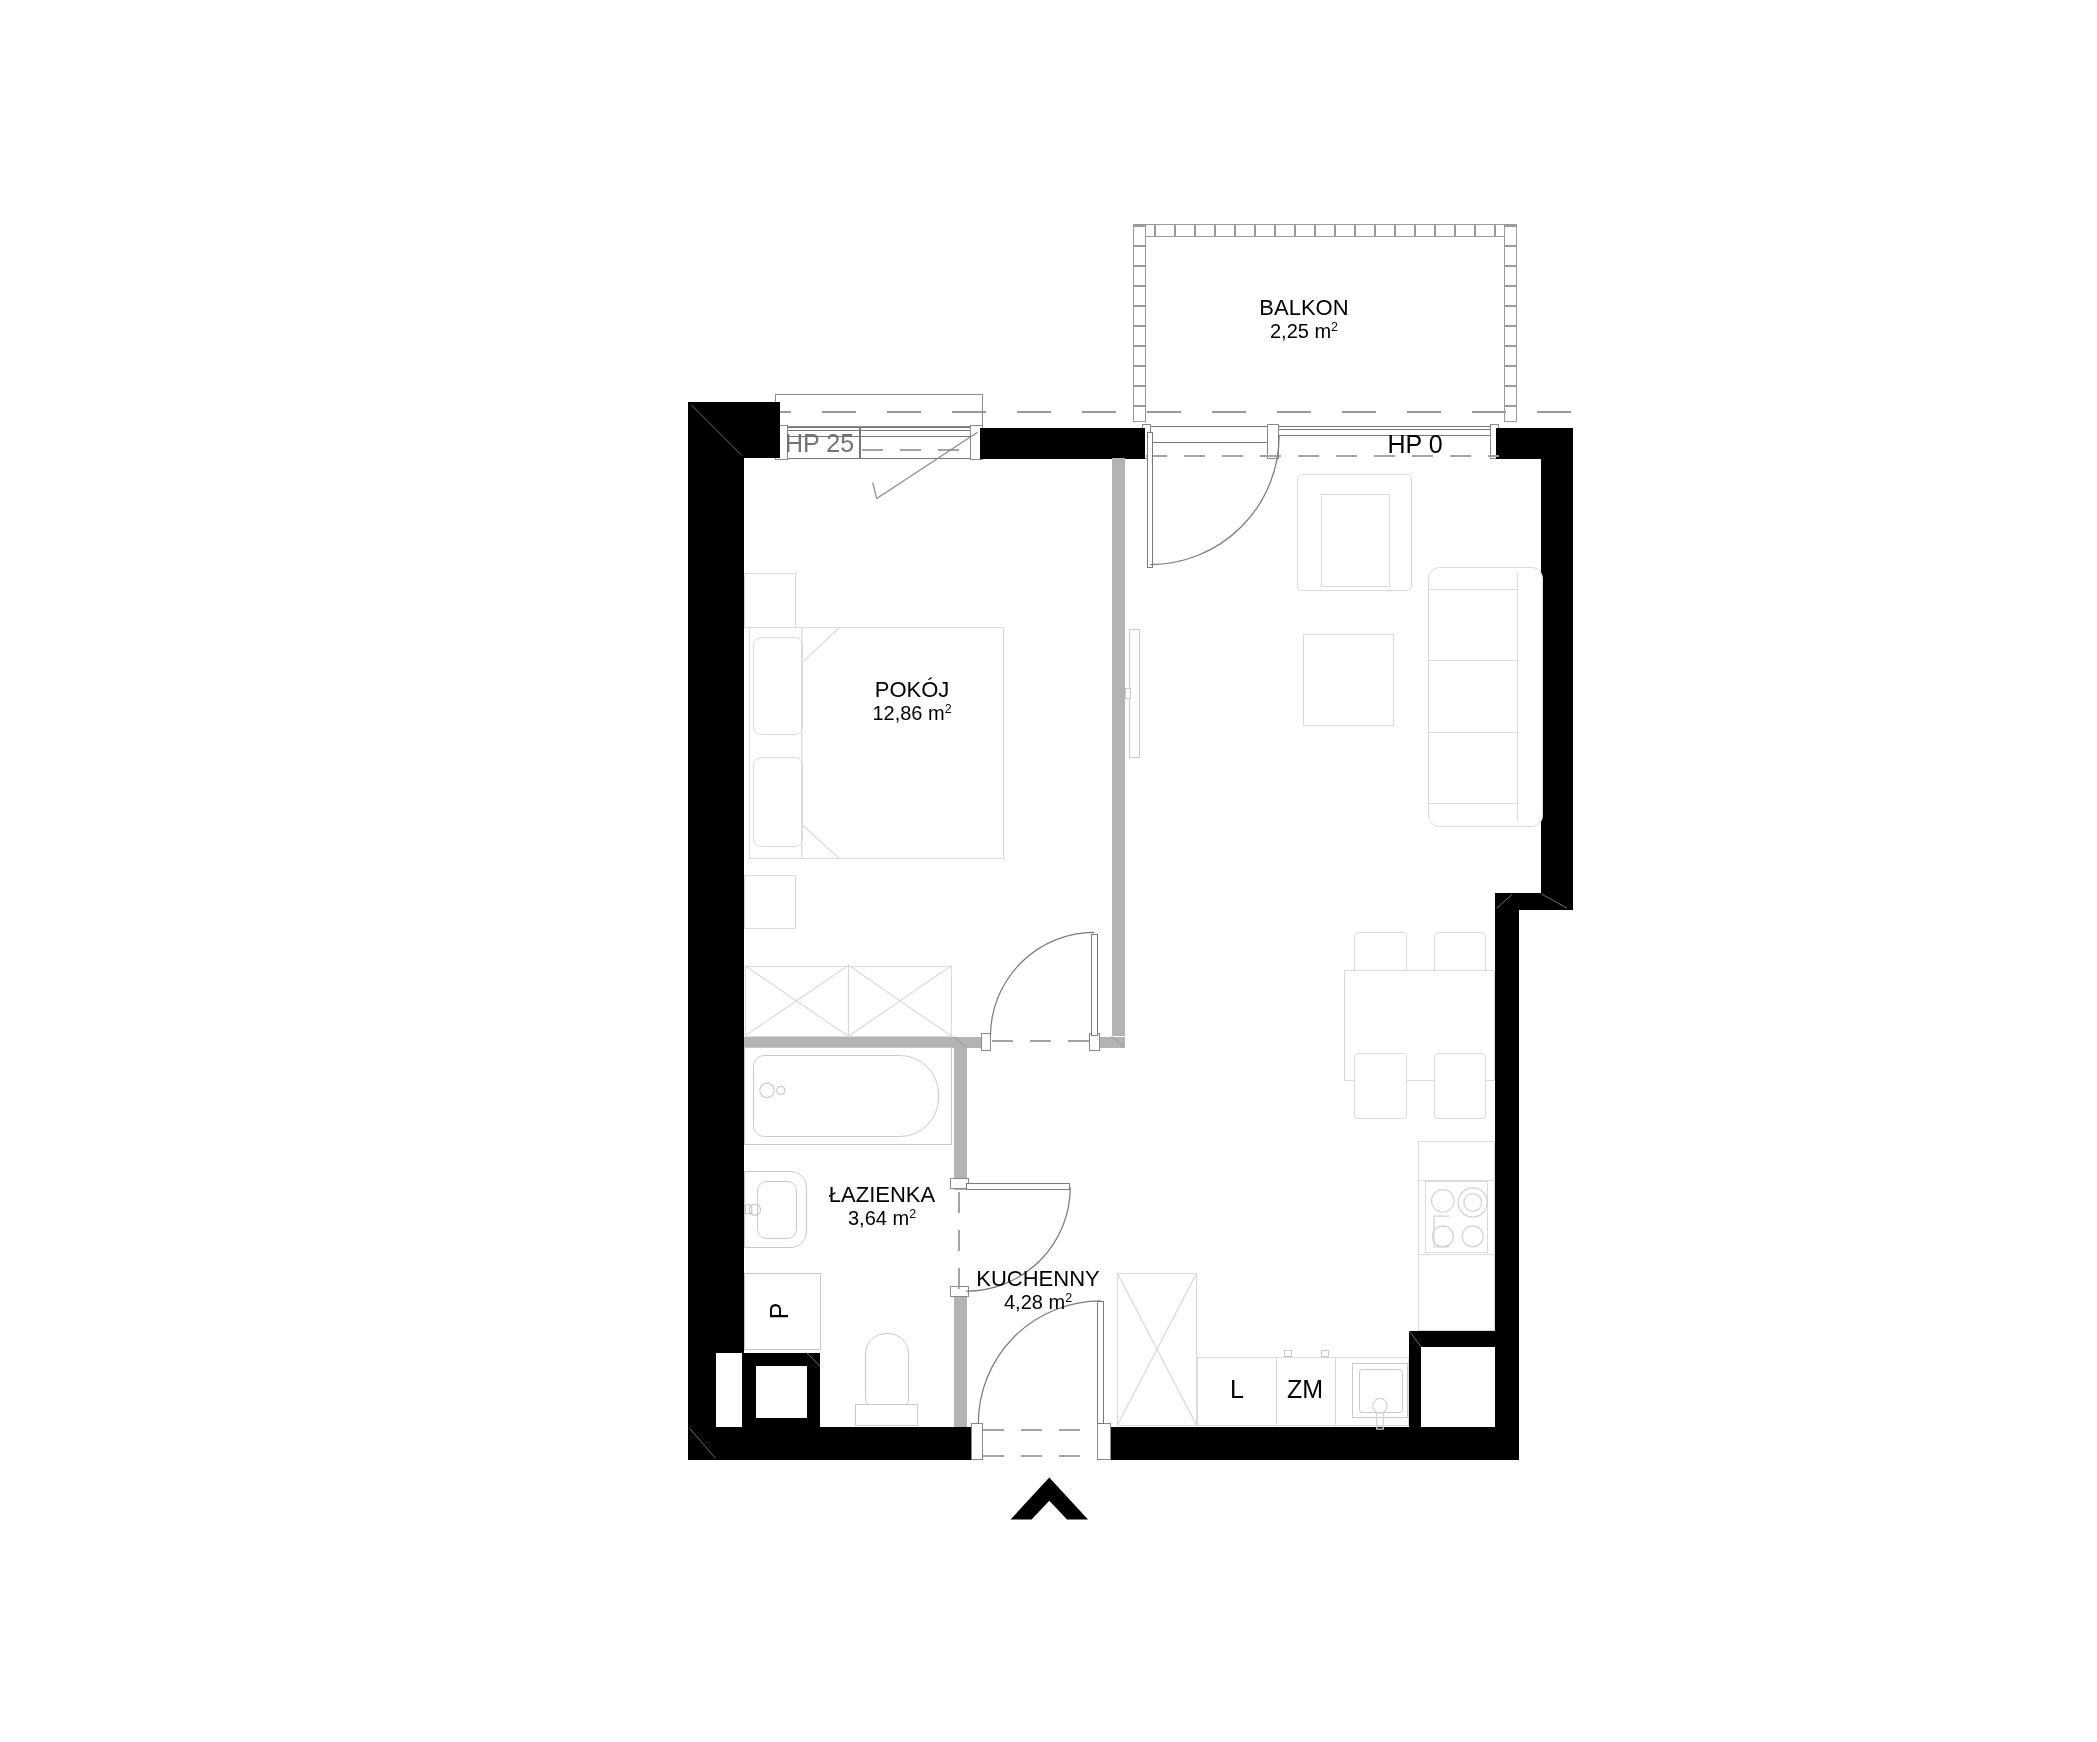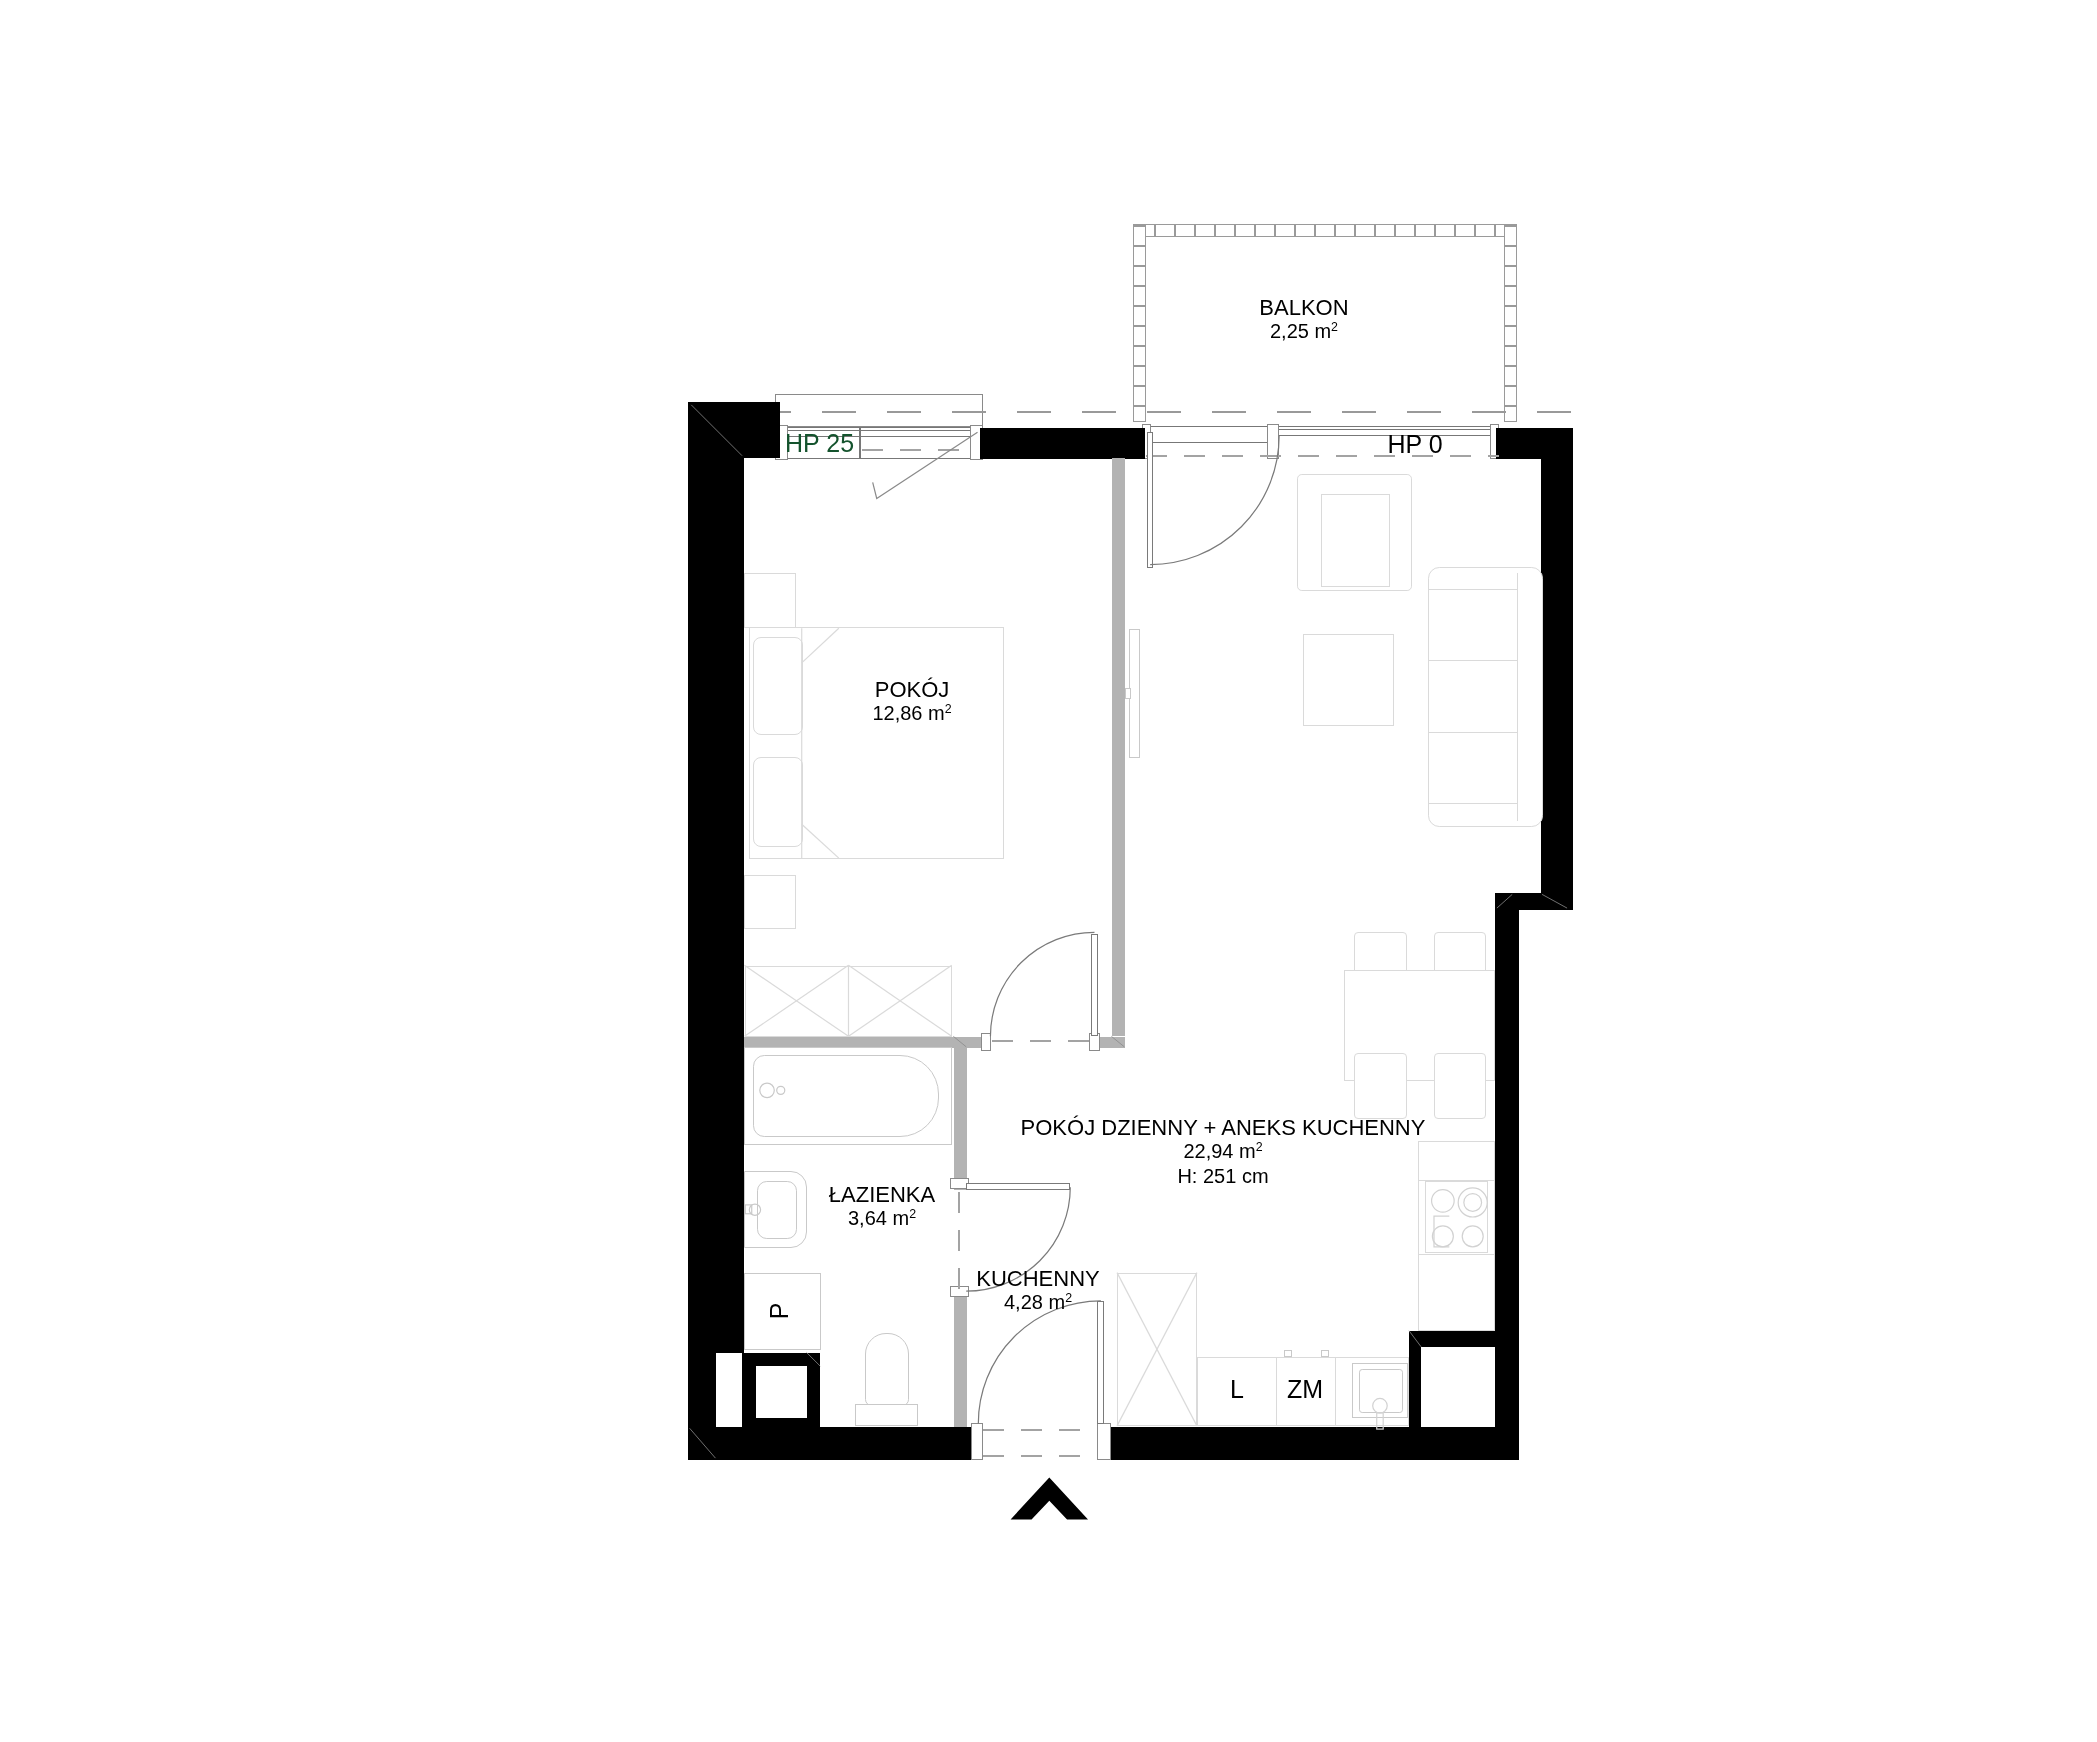--- a/index.html
+++ b/index.html
@@ -208,37 +208,32 @@
   <div class="lbl" style="left:1304px;top:321px;">
     <div class="nm">BALKON</div>
     <div class="ar"><span>2,25 m</span><span class="sup">2</span></div>
   </div>
 
   <div class="lbl" style="left:912px;top:703px;">
     <div class="nm">POKÓJ</div>
     <div class="ar"><span>12,86 m</span><span class="sup">2</span></div>
   </div>
 
-  <div class="lbl" style="left:1223px;top:1152px;">
-    <div class="nm">POKÓJ DZIENNY + ANEKS KUCHENNY</div>
-    <div class="ar"><span>22,94 m</span><span class="sup">2</span></div>
-    <div class="ar">H: 251 cm</div>
-  </div>
 
   <div class="lbl" style="left:882px;top:1208px;">
     <div class="nm">ŁAZIENKA</div>
     <div class="ar"><span>3,64 m</span><span class="sup">2</span></div>
   </div>
 
   <div class="lbl" style="left:1038px;top:1292px;">
     <div class="nm">KUCHENNY</div>
     <div class="ar"><span>4,28 m</span><span class="sup">2</span></div>
   </div>
 
-  <div class="abs big" style="left:785px;top:443px;transform:translate(0,-50%);color:#14532d;">HP 25</div>
+  <div class="abs big" style="left:785px;top:443px;transform:translate(0,-50%);color:#737373;">HP 25</div>
   <div class="lbl big" style="left:1415px;top:444px;">HP 0</div>
 
   <div class="lbl big" style="left:1237px;top:1389px;">L</div>
   <div class="lbl big" style="left:1305px;top:1389px;">ZM</div>
   <div class="lbl big" style="left:779px;top:1311px;transform:translate(-50%,-50%) rotate(-90deg);">P</div>
 
 </div>
 
 
 </body></html>

